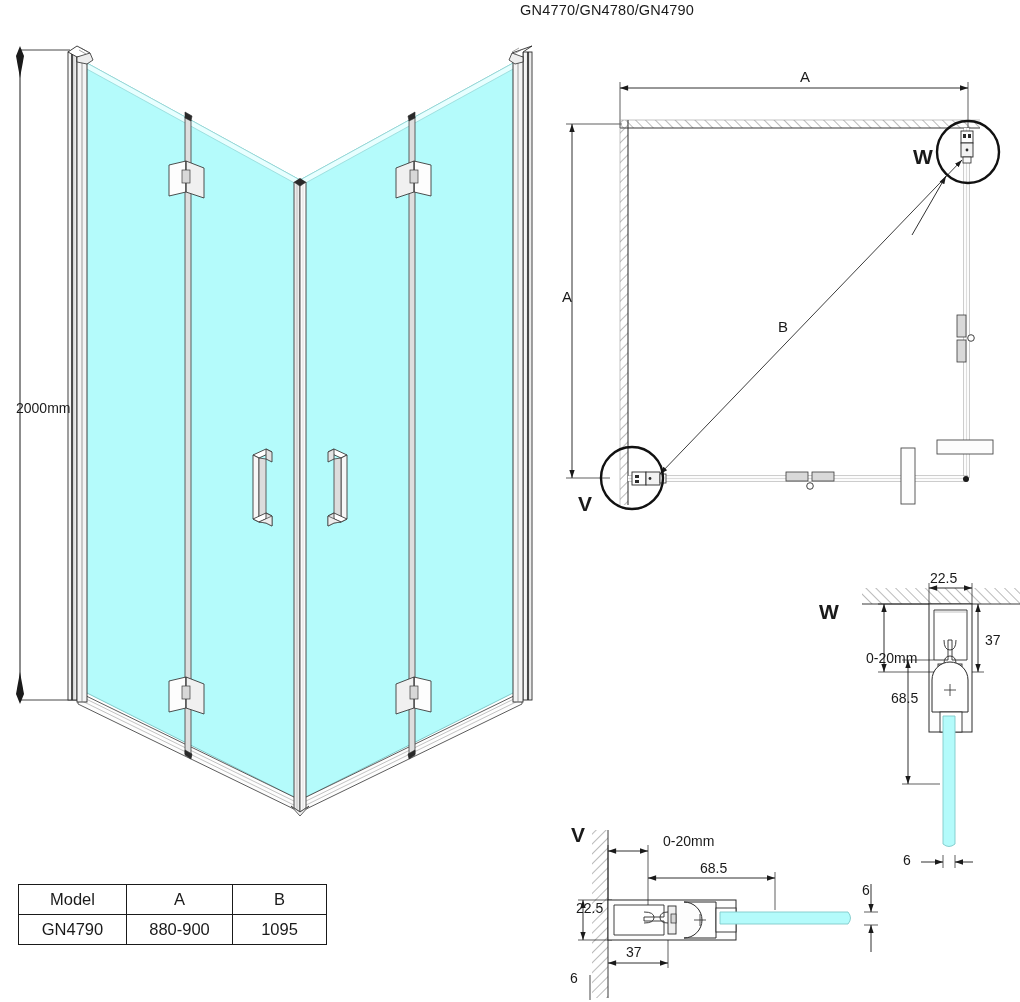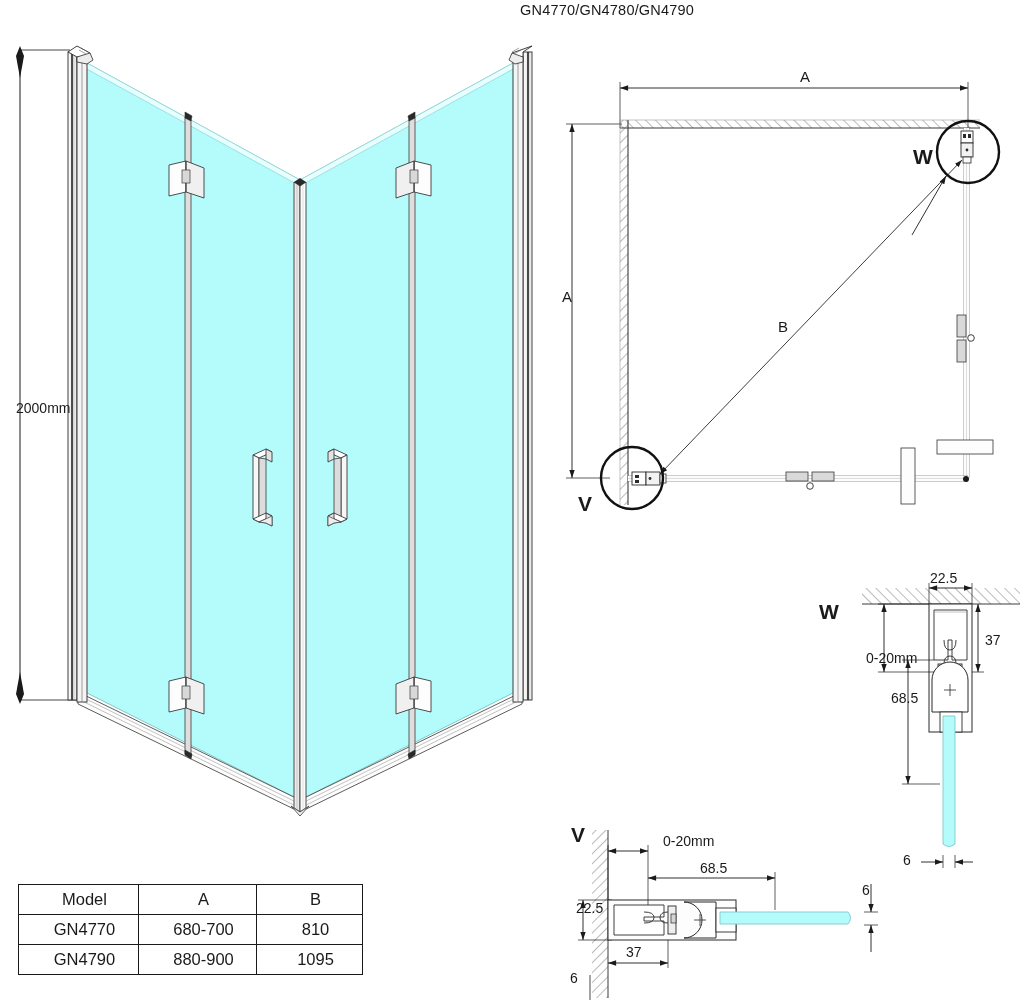--- a/index.html
+++ b/index.html
@@ -10,21 +10,21 @@
   svg{display:block;}
   #canvas{position:absolute;left:0;top:0;width:1020px;height:1002px;}
   .rot90{transform:rotate(-90deg);transform-origin:left top;white-space:nowrap;}
   .dimtxt{font-size:14px;}
   .bub{font-size:21px;font-weight:bold;}
   .dimletter{font-size:15px;}
   
   #spec-table{left:18px;top:884px;border-collapse:collapse;}
   #spec-table td,#spec-table th{
      border:1.6px solid #1a1a1a;font-size:16.5px;font-weight:normal;
-     text-align:center;padding:2px 0 3px 12px;height:24px;}
+     text-align:center;padding:2px 0 3px 0;height:24px;}
   #spec-table .c0{width:107px;}
   #spec-table .c1{width:105px;}
   #spec-table .c2{width:93px;}
 </style>
 </head>
 <body>
 
 <div class="abs" id="title">GN4770/GN4780/GN4790</div>
 
 <svg id="canvas" viewBox="0 0 1020 1002">
@@ -400,23 +400,18 @@
 <table class="abs" id="spec-table">
   <thead>
     <tr>
       <th class="c0">Model</th>
       <th class="c1">A</th>
       <th class="c2">B</th>
     </tr>
   </thead>
   <tbody>
     <tr>
-      <td>GN4770</td>
-      <td>680-700</td>
-      <td>810</td>
-    </tr>
-    <tr>
       <td>GN4790</td>
       <td>880-900</td>
       <td>1095</td>
     </tr>
   </tbody>
 </table>
 
 </body></html>

